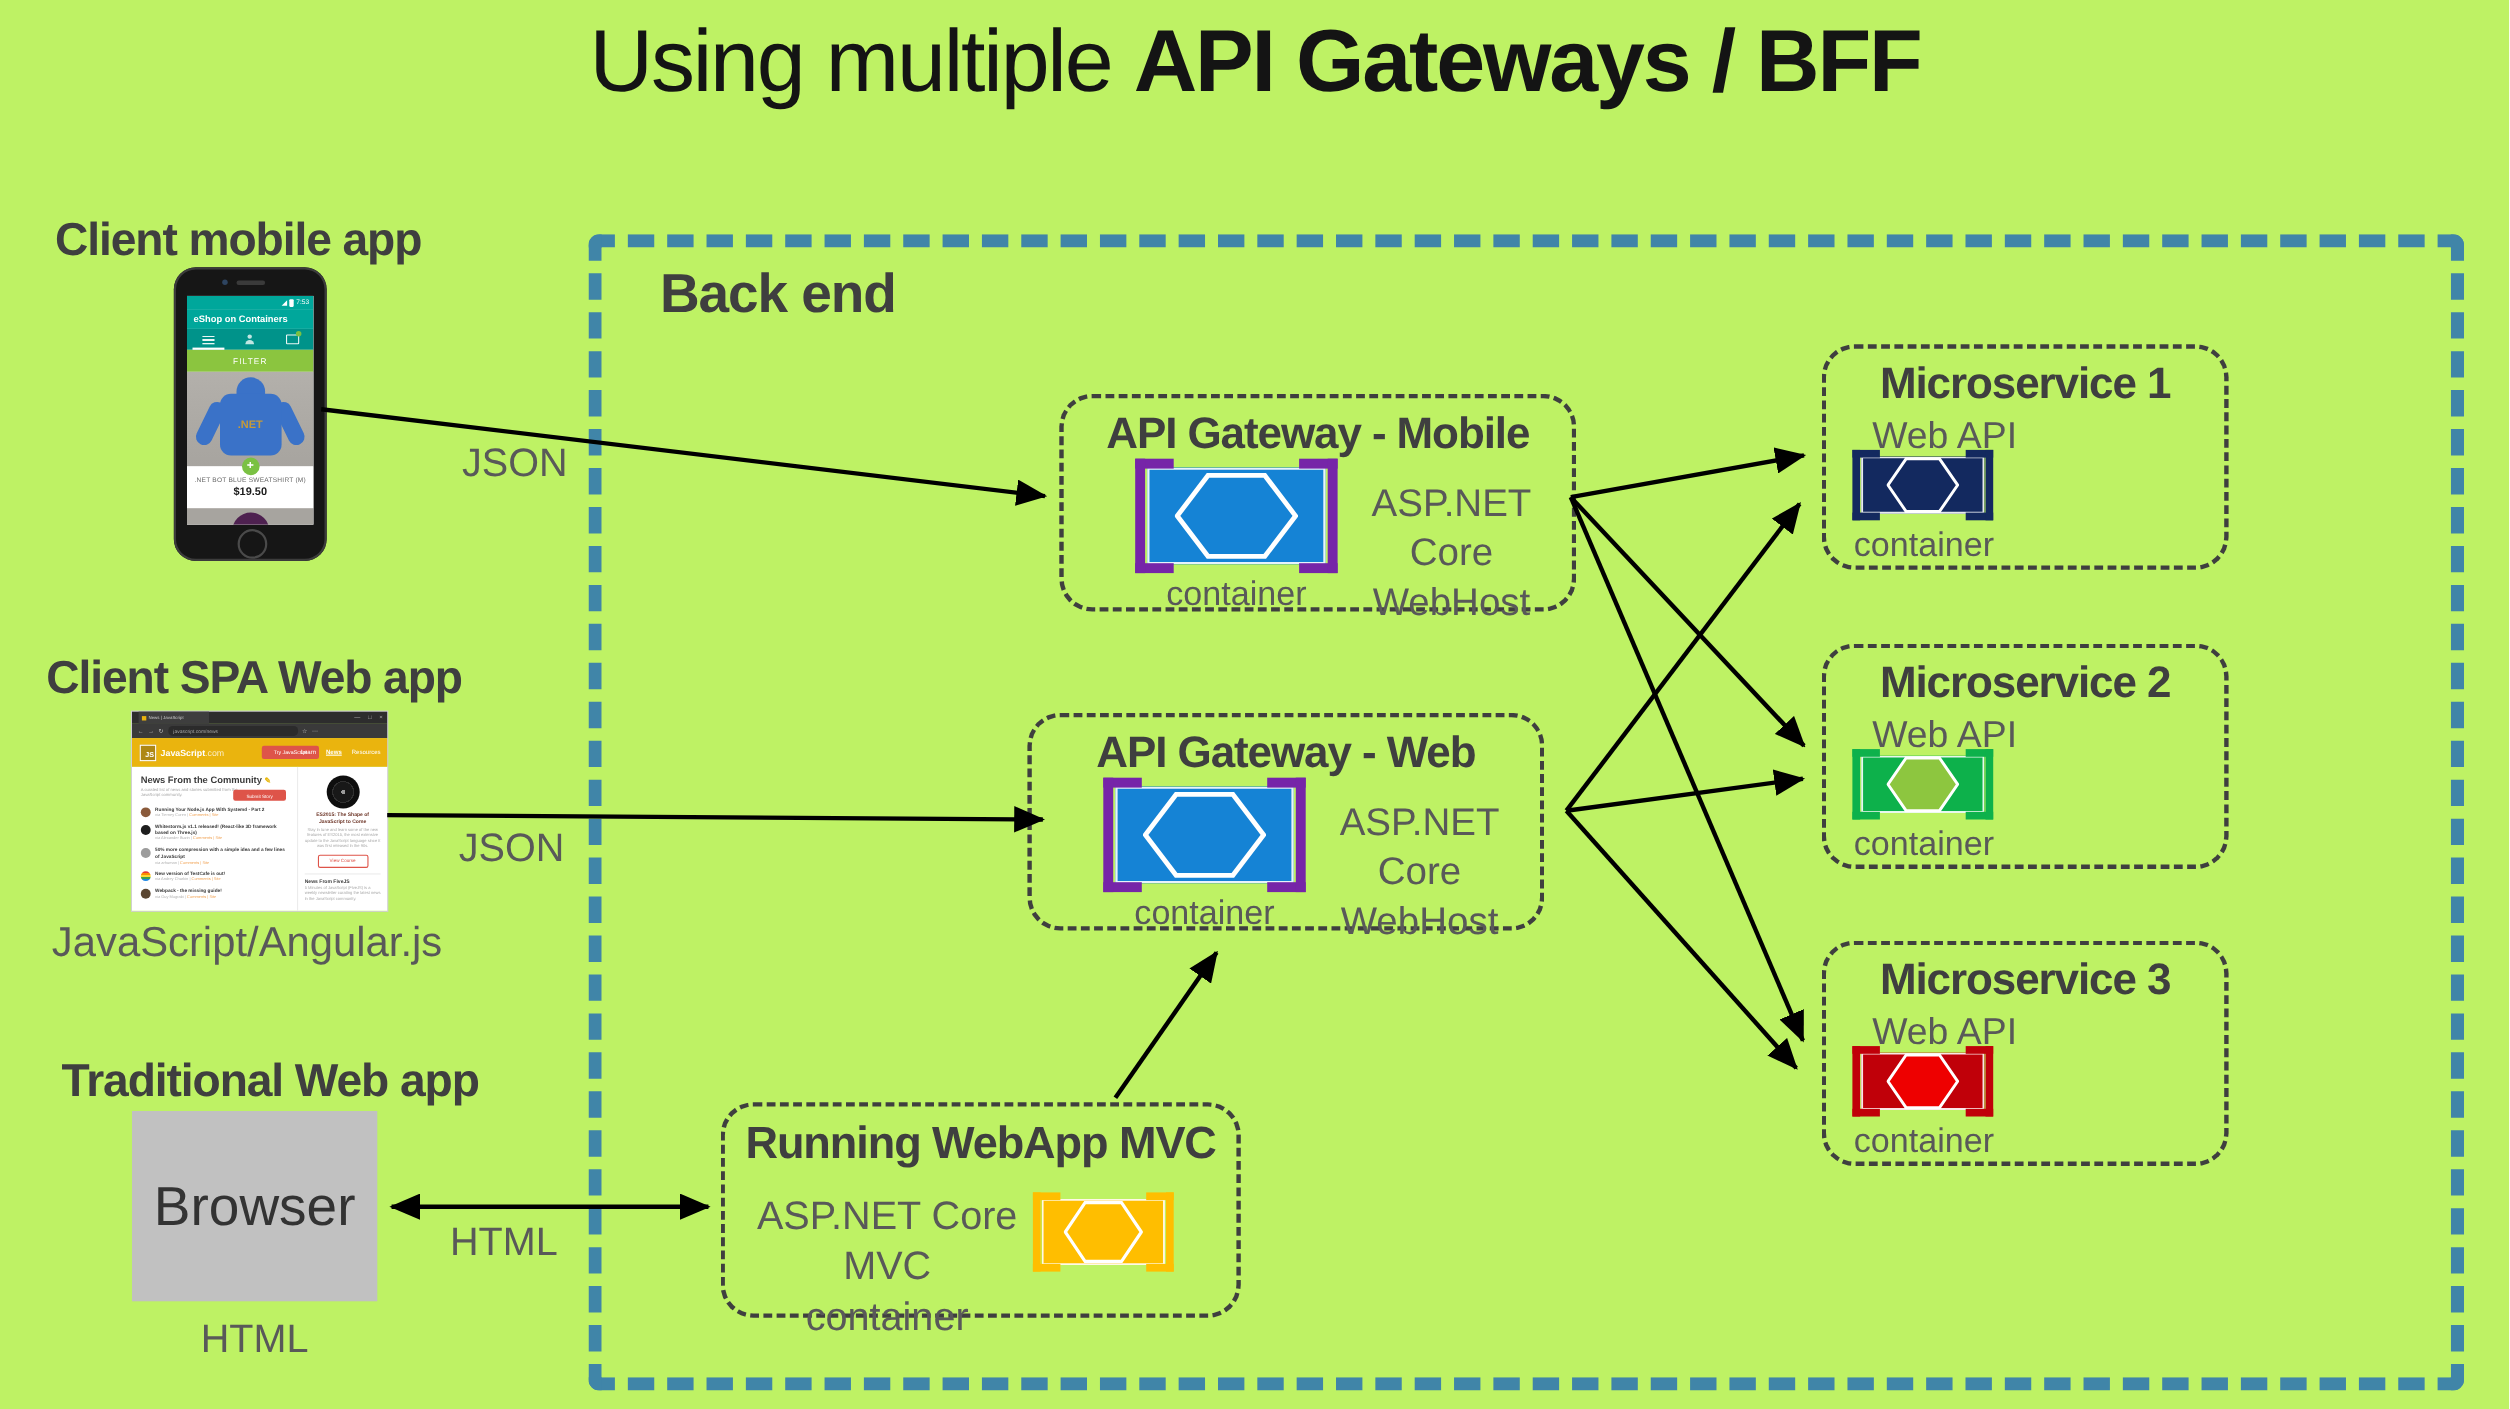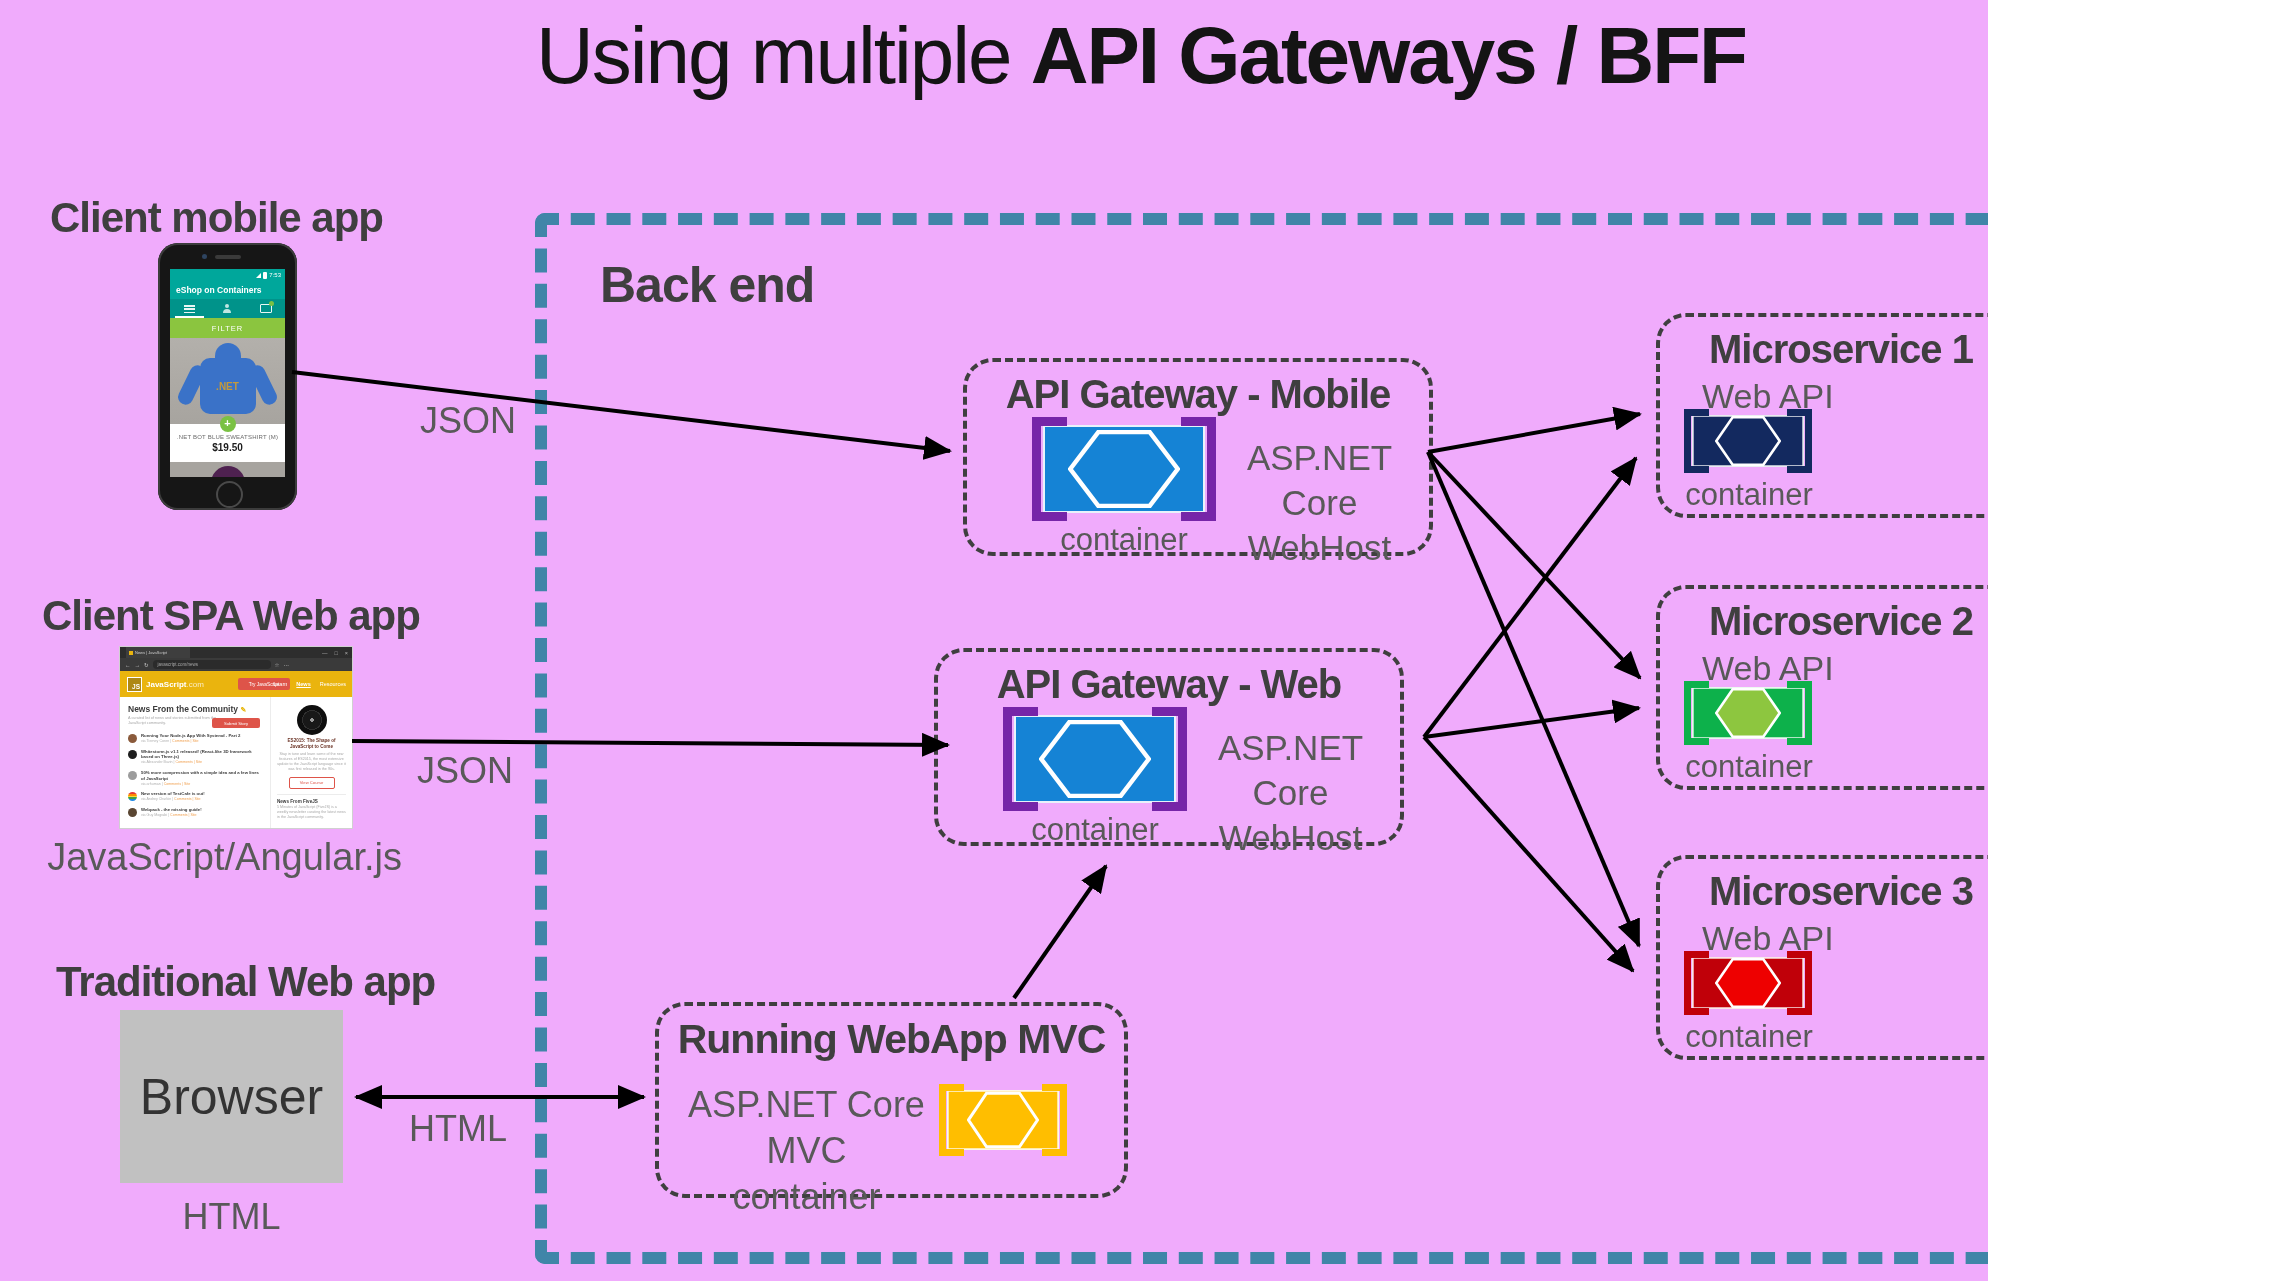--- a/index.html
+++ b/index.html
@@ -1,27 +1,27 @@
 <!DOCTYPE html>
 <html><head>
 <meta charset="utf-8">
 <style>
   html,body{margin:0;padding:0;background:#fff;}
-  .stage{position:relative;width:1988px;height:1281px;background:#f0abfc;overflow:hidden;
+  .stage{position:relative;width:2281px;height:1281px;background:#bef264;overflow:hidden;
          font-family:"Liberation Sans","DejaVu Sans",sans-serif;color:#3f3f3f;}
   .abs{position:absolute;}
   .hdr{font-weight:700;color:#3f3f3f;letter-spacing:-1px;}
 
   
   .title{top:10px;left:0;width:2282px;text-align:center;font-size:80px;color:#141414;letter-spacing:-2px;font-weight:400;}
   .title b{font-weight:700;}
 
   
   .backend{left:535px;top:213px;width:1681px;height:1027px;border:12px dashed #4085A8;border-radius:10px;}
-  .backend-label{left:600px;top:256px;font-size:50px;}
+  .backend-label{left:600px;top:238px;font-size:50px;}
 
   
   .dbox{position:absolute;border:4px dashed #3f3f3f;border-radius:30px;}
   .btitle{position:absolute;top:10px;left:0;right:0;text-align:center;font-size:40px;font-weight:700;color:#3f3f3f;letter-spacing:-1px;}
 
   
   .cicon{position:absolute;}
   .cbr{position:absolute;top:0;bottom:0;width:26px;border:9px solid var(--bc);}
   .cbr.l{left:0;border-right:none;}
   .cbr.r{right:0;border-left:none;}

